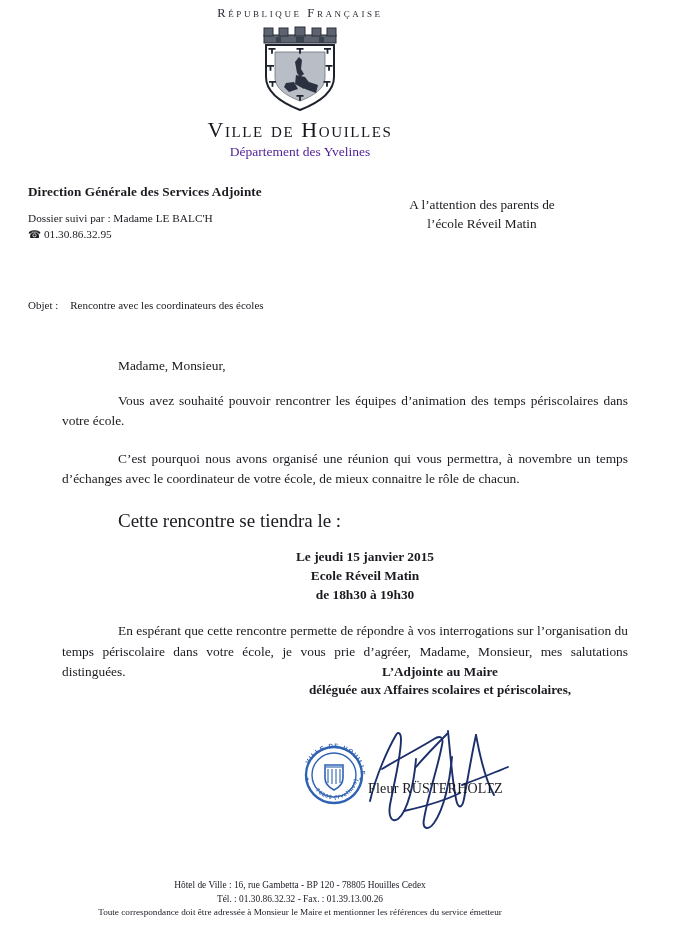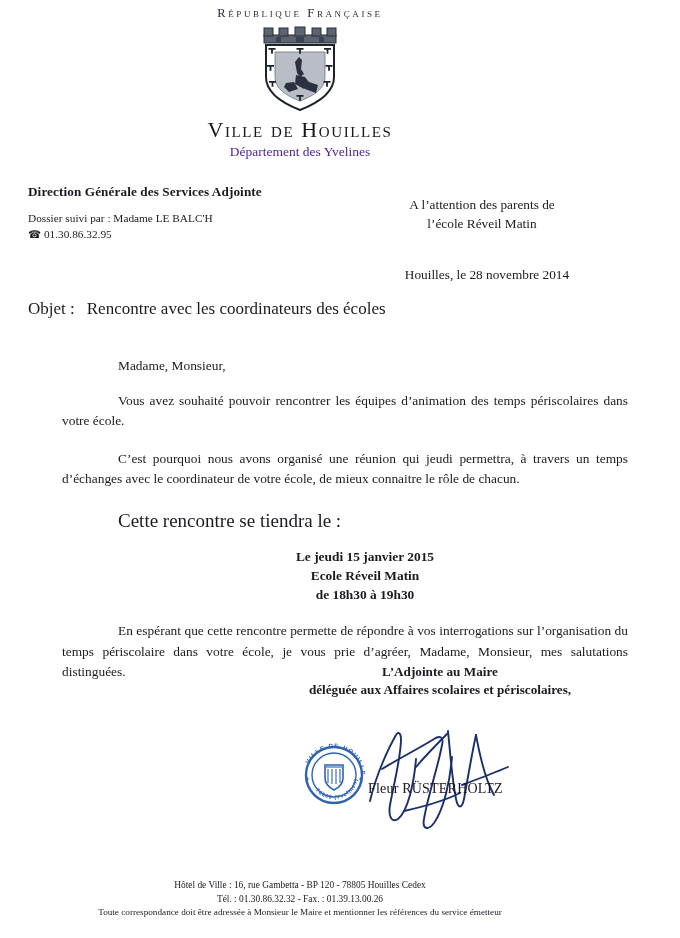--- a/index.html
+++ b/index.html
@@ -98,21 +98,21 @@
     top: 267px;
     width: 270px;
     text-align: center;
     font-size: 13.3px;
   }
 
   .objet {
     position: absolute;
     left: 28px;
     top: 299px;
-    font-size: 17px;
+    font-size: 11px;
   }
   .objet-label { }
   .objet-text { margin-left: 12px; }
 
   
   .body-area {
     position: absolute;
     left: 62px;
     top: 358px;
     width: 566px;
@@ -261,30 +261,29 @@
       <span class="phone-icon">☎</span>
       <span>01.30.86.32.95</span>
     </div>
   </div>
 
   <div class="recipient">
     <div>A l’attention des parents de</div>
     <div>l’école Réveil Matin</div>
   </div>
 
-  <div class="date-line">Houilles, le 28 novembre 2014</div>
 
   <div class="objet">
     <span class="objet-label">Objet :</span><span class="objet-text">Rencontre avec les coordinateurs des écoles</span>
   </div>
 
   <div class="body-area">
     <div class="salutation">Madame, Monsieur,</div>
     <div class="para">Vous avez souhaité pouvoir rencontrer les équipes d’animation des temps périscolaires dans votre école.</div>
-    <div class="para">C’est pourquoi nous avons organisé une réunion qui jeudi permettra, à travers un temps d’échanges avec le coordinateur de votre école, de mieux connaitre le rôle de chacun.</div>
+    <div class="para">C’est pourquoi nous avons organisé une réunion qui vous permettra, à novembre un temps d’échanges avec le coordinateur de votre école, de mieux connaitre le rôle de chacun.</div>
     <div class="para-noj">Cette rencontre se tiendra le :</div>
     <div class="meeting">
       <div>Le jeudi 15 janvier 2015</div>
       <div>Ecole Réveil Matin</div>
       <div>de 18h30 à 19h30</div>
     </div>
     <div class="para">En espérant que cette rencontre permette de répondre à vos interrogations sur l’organisation du temps périscolaire dans votre école, je vous prie d’agréer, Madame, Monsieur, mes salutations distinguées.</div>
   </div>
 
   <div class="sign-block">

